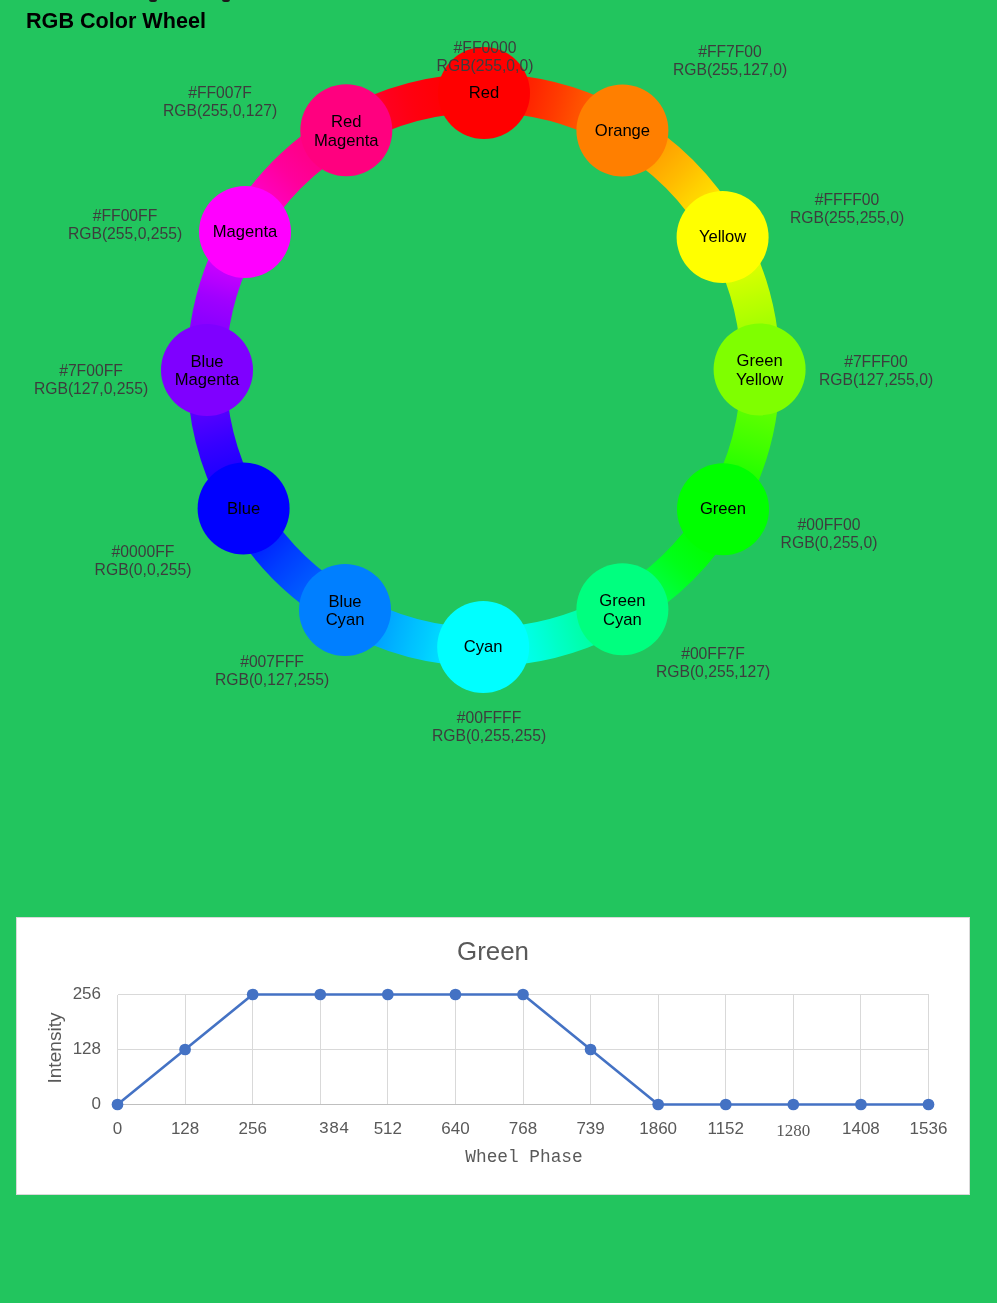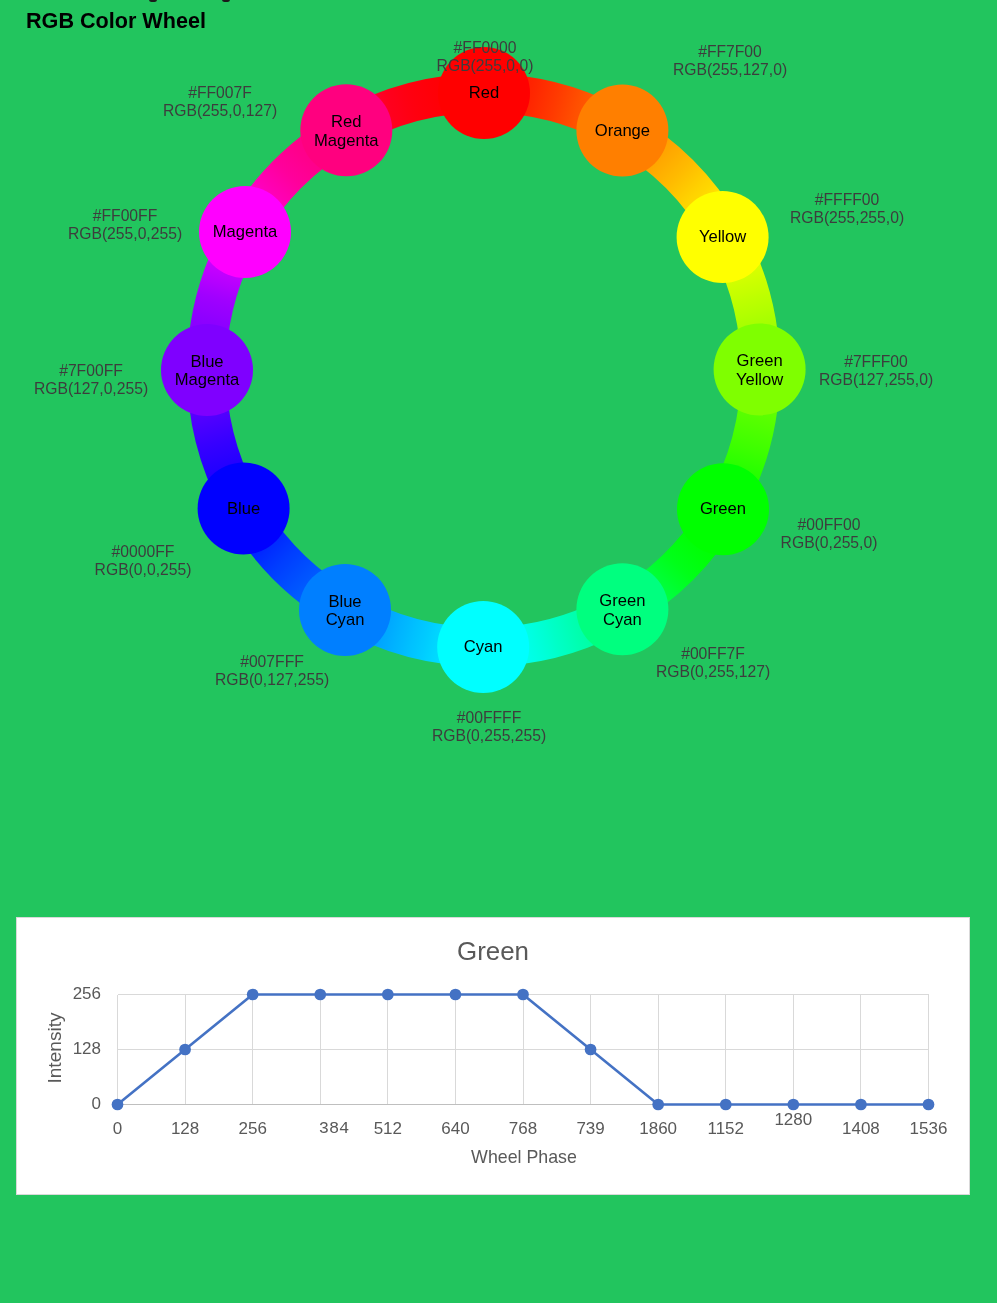--- a/index.html
+++ b/index.html
@@ -425,25 +425,25 @@
         <div class="ctick" style="left: 100.5px; top: 200.5px;">0</div>
         <div class="ctick" style="left: 168.083px; top: 200.5px;">128</div>
         <div class="ctick" style="left: 235.667px; top: 200.5px;">256</div>
         <div class="ctick" style="left: 317px; top: 200.5px; font-family: Liberation Mono, monospace;">384</div>
         <div class="ctick" style="left: 370.833px; top: 200.5px;">512</div>
         <div class="ctick" style="left: 438.417px; top: 200.5px;">640</div>
         <div class="ctick" style="left: 506px; top: 200.5px;">768</div>
         <div class="ctick" style="left: 573.583px; top: 200.5px;">739</div>
         <div class="ctick" style="left: 641.167px; top: 200.5px;">1860</div>
         <div class="ctick" style="left: 708.75px; top: 200.5px;">1152</div>
-        <div class="ctick" style="left: 776.333px; top: 192px;">1280</div>
+        <div class="ctick" style="left: 776.333px; top: 203px; font-family: Liberation Serif, serif;">1280</div>
         <div class="ctick" style="left: 843.917px; top: 200.5px;">1408</div>
         <div class="ctick" style="left: 911.5px; top: 200.5px;">1536</div>
         <div class="cticky" style="left: 84px; top: 175.9px;">0</div>
         <div class="cticky" style="left: 84px; top: 120.9px;">128</div>
         <div class="cticky" style="left: 84px; top: 65.9px;">256</div>
-        <div class="caxlabel" style="left: 507px; top: 228.5px;">Wheel Phase</div>
+        <div class="caxlabel" style="left: 507px; top: 228.5px; font-family: Liberation Mono, monospace;">Wheel Phase</div>
         <div class="caxlabel-y" style="left: 2px; top: 118.5px; transform: rotate(-90deg);">Intensity</div>
       </div>
   </div>
 
 
 </div>
 
 </body></html>

